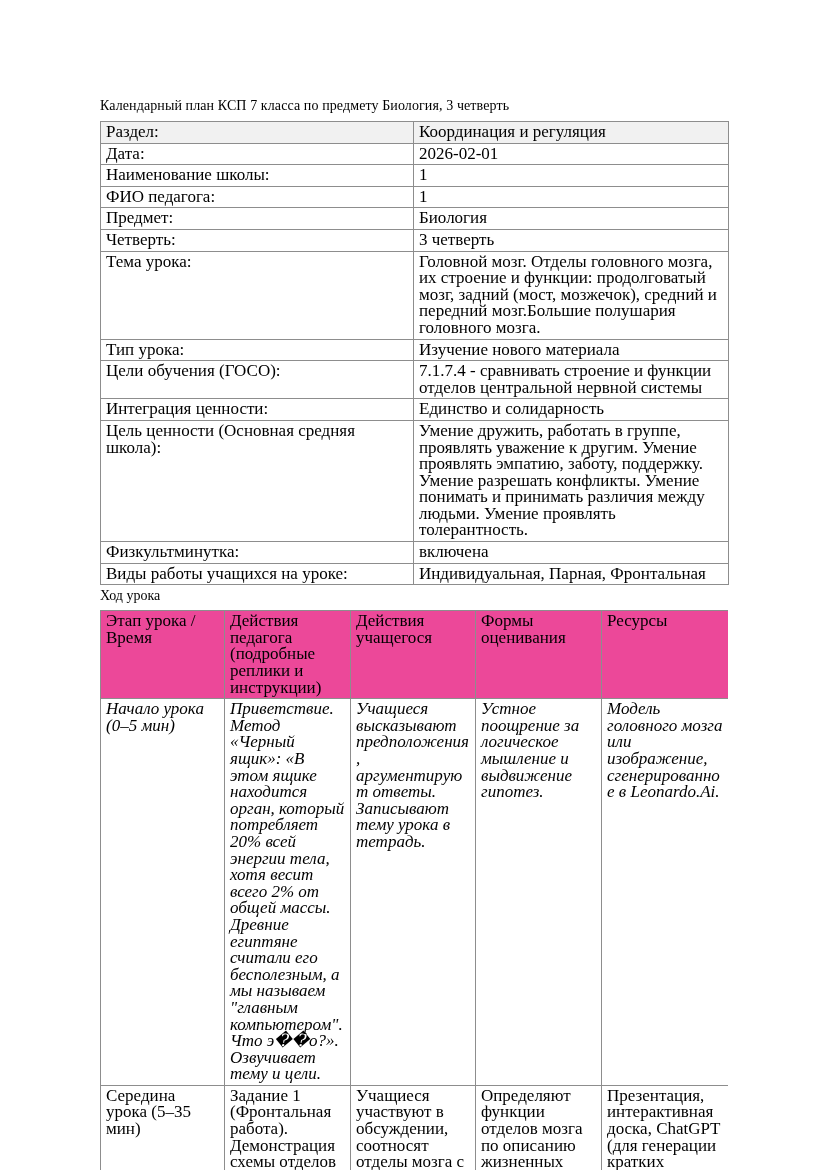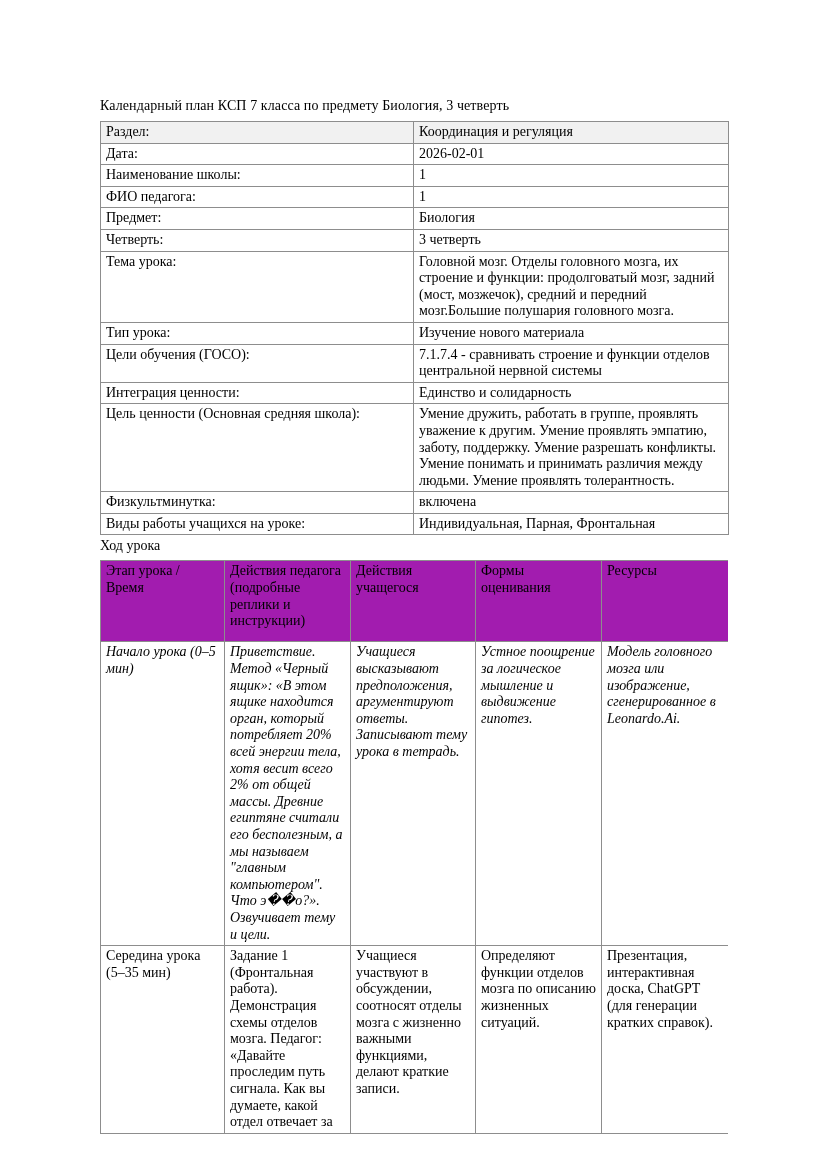--- a/index.html
+++ b/index.html
@@ -39,21 +39,21 @@
   .section-label {
     font-size: 14px;
     line-height: 15px;
     margin: 3px 0 7px 0;
   }
 
   table {
     border-collapse: collapse;
     width: 628px;
     table-layout: fixed;
-    font-size: 14px;
+    font-size: 17px;
   }
   table td, table th {
     border: 1px solid #8d8d8d;
     padding: 2px 5px 2px 5px;
     vertical-align: top;
     text-align: left;
     font-weight: normal;
     line-height: 16.6px;
     word-wrap: break-word;
     overflow-wrap: break-word;
@@ -65,21 +65,21 @@
   #info-table col.c-value { width: 315px; }
   #info-table tr.shaded td { background: #f1f1f1; }
   #info-table td { height: 12px; }
 
   
   #flow-table col.f1 { width: 124px; }
   #flow-table col.f2 { width: 126px; }
   #flow-table col.f3 { width: 125px; }
   #flow-table col.f4 { width: 126px; }
   #flow-table col.f5 { width: 127px; }
-  #flow-table thead td { background: #a21caf; height: 76px; }
+  #flow-table thead td { background: #ec4899; height: 76px; }
   #flow-table tbody td { vertical-align: top; }
   #flow-table tr.row-start td { height: 272px; font-style: italic; }
   #flow-table tr.row-middle td { height: 160px; }
 
   
   .clip-wrap {
     position: relative;
     overflow: hidden;
   }
 </style>

